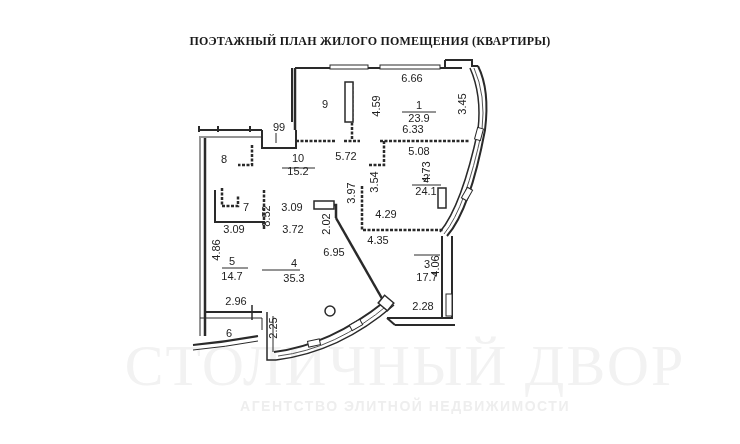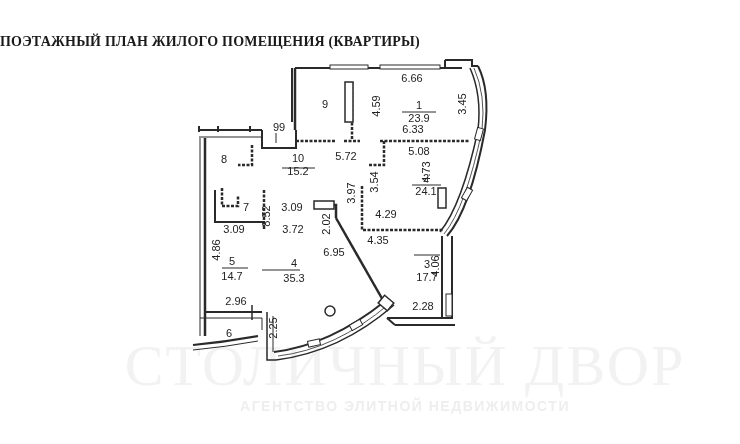--- a/index.html
+++ b/index.html
@@ -1,18 +1,18 @@
 <!DOCTYPE html>
 <html><head>
 <meta charset="utf-8">
 <style>
   html, body { margin: 0; padding: 0; background: #ffffff; }
   body { width: 740px; height: 444px; position: relative; overflow: hidden; font-family: "Liberation Sans", sans-serif; }
-  .title { position: absolute; left: 0; top: 34px; width: 740px; 
-           font-family: "Liberation Serif", serif; font-weight: bold; font-size: 14px; color: #1a1a1a; letter-spacing: 0.2px; }
+  .title { position: absolute; left: 0; top: 34px; width: 740px; text-align: center;
+           font-family: "Liberation Serif", serif; font-weight: bold; font-size: 12px; color: #1a1a1a; letter-spacing: 0.2px; }
   .plan { position: absolute; left: 0; top: 0; }
   .wm { position: absolute; left: 9px; width: 740px; text-align: center; color: #f1f1f1; pointer-events: none; margin-left: 26px; }
   .wm-main { top: 332px; font-family: "Liberation Serif", serif; font-size: 58px; letter-spacing: 2px; color: #f2f2f2; }
   .wm-sub { top: 398px; font-size: 14px; letter-spacing: 1.5px; color: #eeeeee; font-weight: bold; }
   svg text { font-family: "Liberation Sans", sans-serif; fill: #222; }
   .lbl { font-size: 11px; }
   .num { font-size: 11px; }
 </style>
 </head>
 <body>

